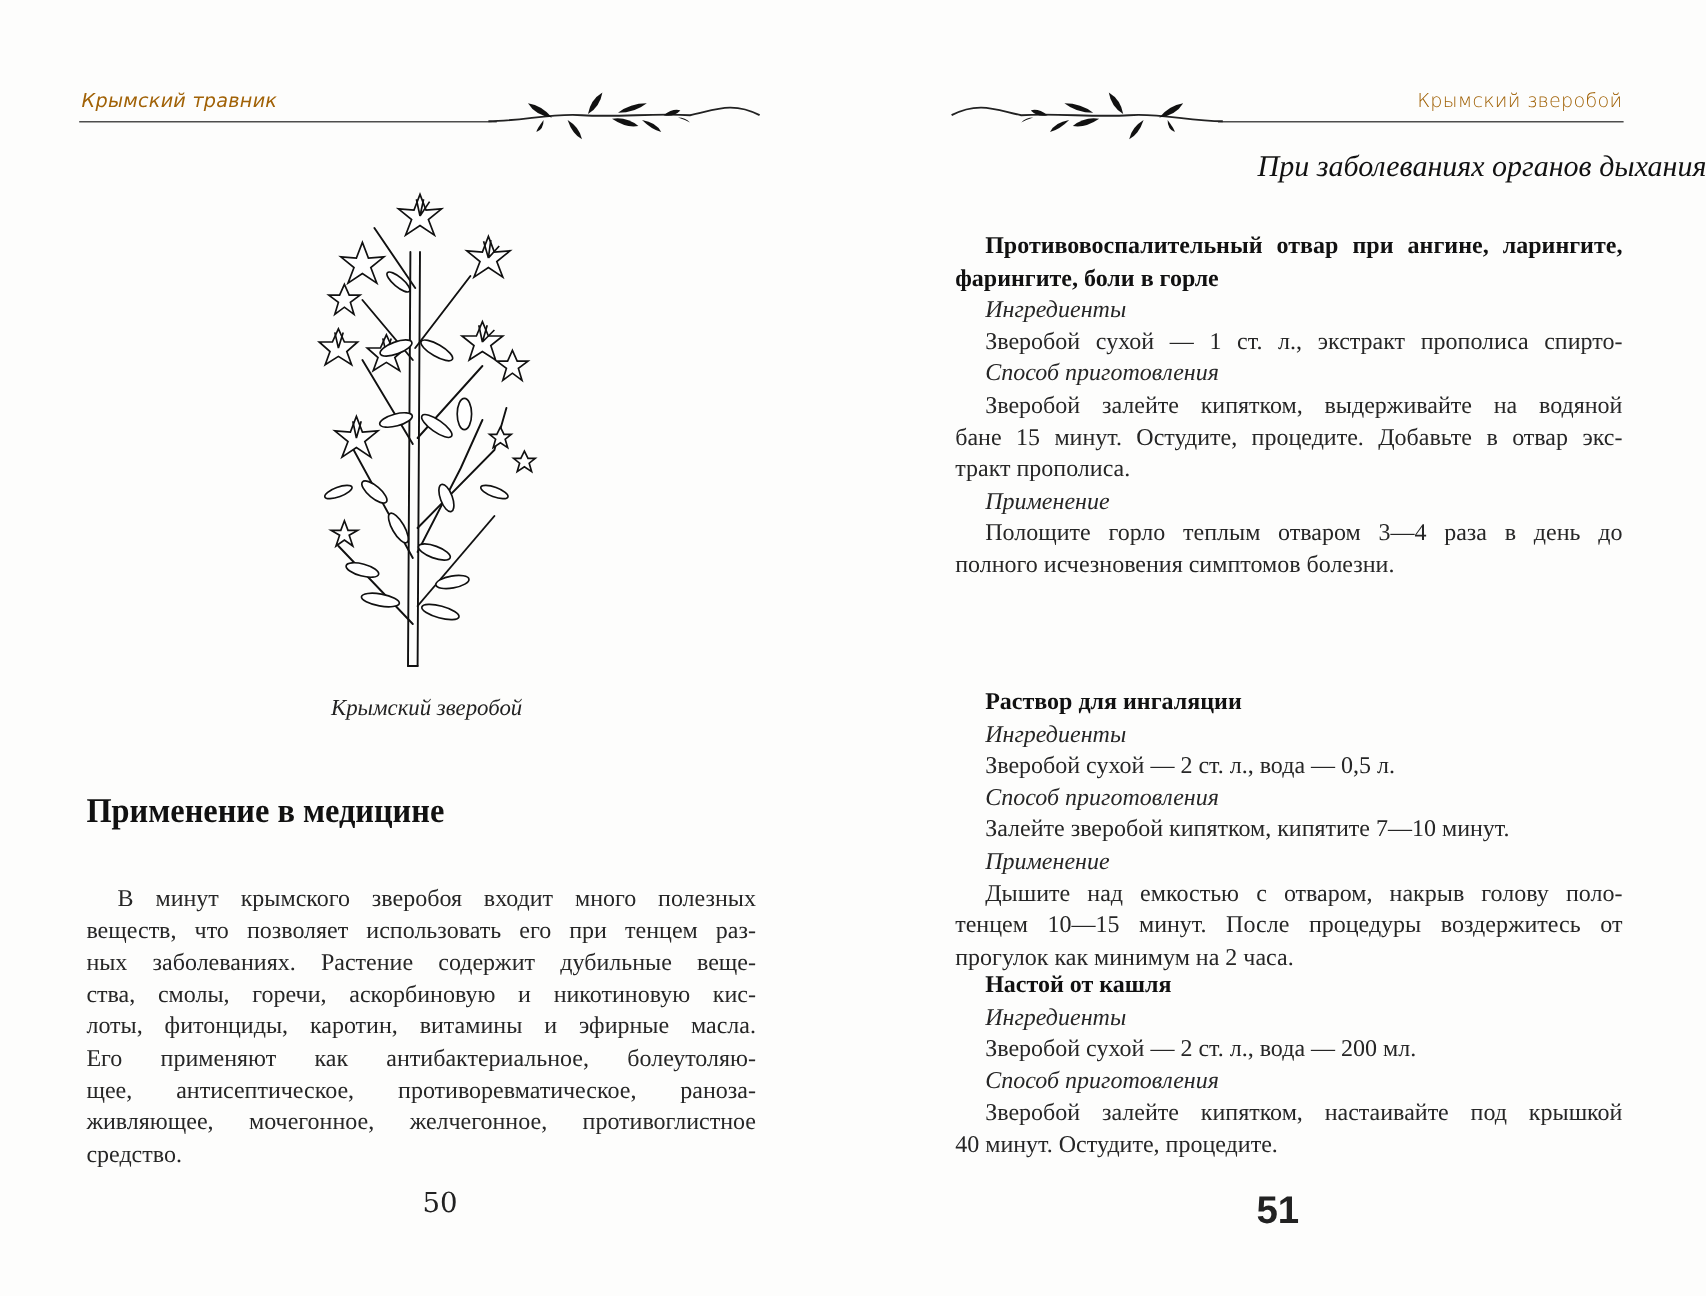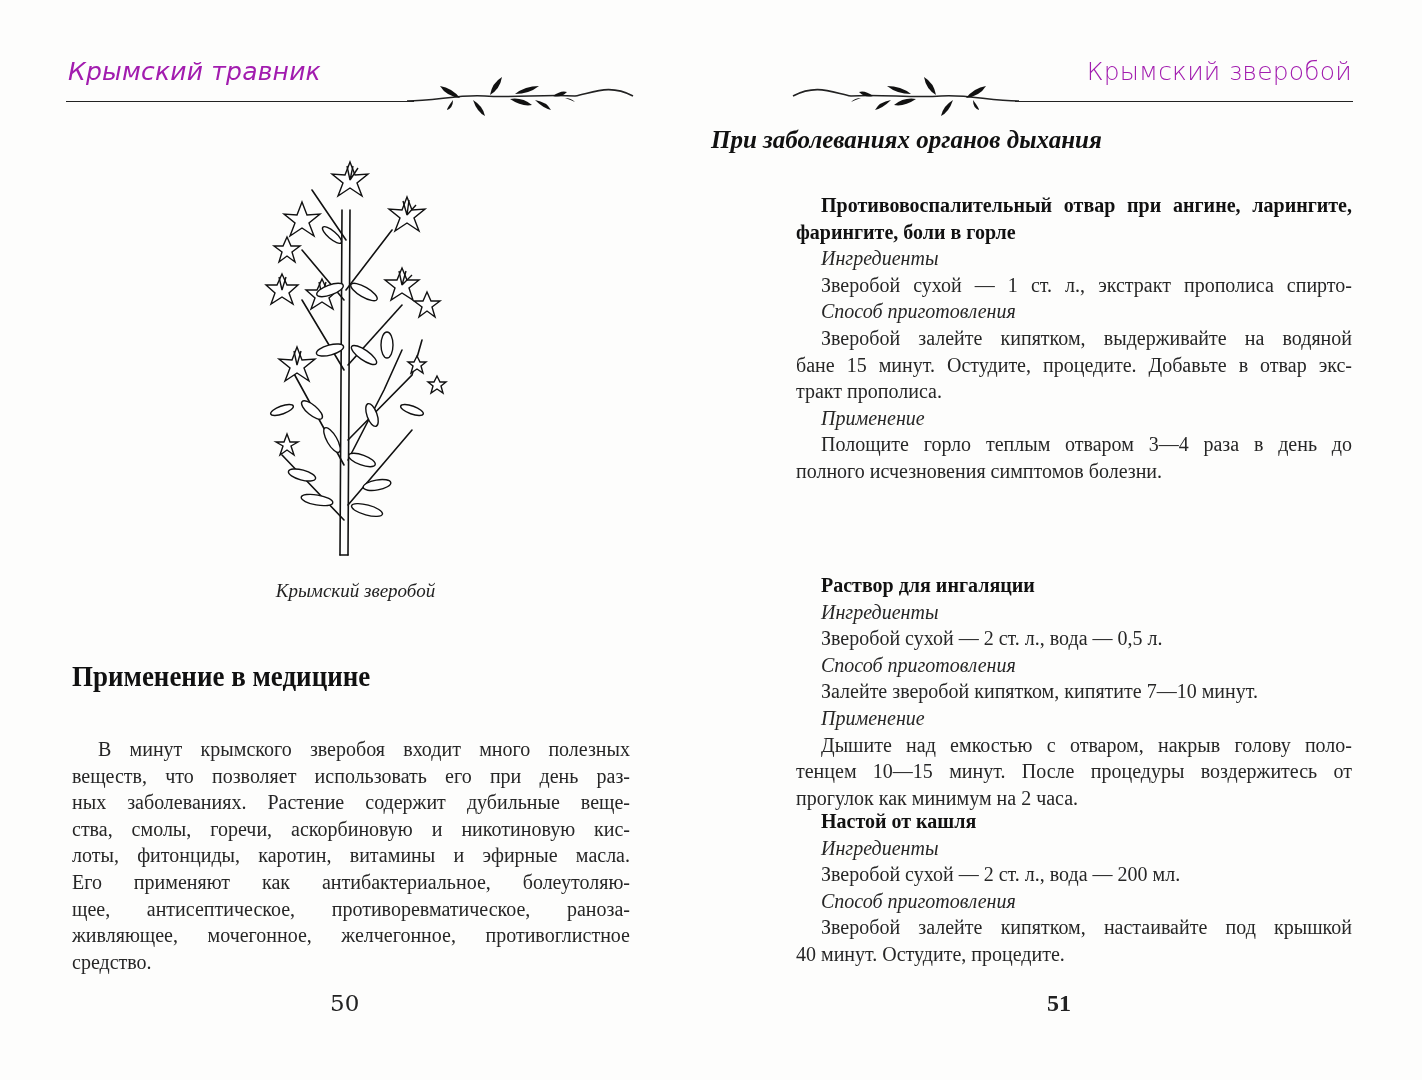--- a/index.html
+++ b/index.html
@@ -9,23 +9,23 @@
       position: relative;
       color: #1a1a1a;
       font-family: "Liberation Serif", serif;
     }
     .page { position: absolute; top: 0; height: 1080px; }
     #page-left { left: 0; width: 711px; }
     #page-right { left: 711px; width: 711px; }
 
     
     .running-head {
-      position: absolute; top: 57px;
+      position: absolute; top: 74px;
       font-family: "DejaVu Sans", sans-serif;
-      font-size: 25px; letter-spacing: 0.2px; color: #a21caf;
+      font-size: 16px; letter-spacing: 0.2px; color: #a16207;
       font-weight: 300;
     }
     #page-left .running-head { left: 68px; font-style: italic; }
     #page-right .running-head { right: 70px; }
     .head-rule { position: absolute; height: 1.4px; background: #222; top: 101px; }
     #page-left .head-rule { left: 66px; width: 348px; }
     #page-right .head-rule { left: 304px; width: 338px; }
     .vine { position: absolute; top: 74px; }
     #page-left .vine { left: 405px; }
     #page-right .vine { left: 80px; }
@@ -48,27 +48,27 @@
       color: #262626;
     }
     .body-text .line { display: block; height: 26.6px; white-space: nowrap; text-align-last: justify; }
     .body-text .line.first { text-indent: 26px; }
     .body-text .line.last { text-align-last: left; }
 
     .page-number {
       position: absolute; top: 990px; font-size: 23px; color: #222;
       font-family: "DejaVu Serif", serif;
     }
-    #page-left .page-number { left: 330px; }
-    #page-right .page-number { left: 336px; font-family: Liberation Serif, serif; font-size: 24px; font-weight: bold; }
+    #page-left .page-number { left: 352px; }
+    #page-right .page-number { left: 336px; font-family: Liberation Sans, sans-serif; font-size: 32px; font-weight: bold; }
 
     
     .chapter-title {
-      position: absolute; left: 0; width: 711px; top: 126px; text-align: left;
-      font-style: italic; font-weight: bold; font-size: 25px; color: #111;
+      position: absolute; left: 0; width: 711px; top: 126px; text-align: right;
+      font-style: italic; font-weight: normal; font-size: 25px; color: #111;
     }
     .recipe-col {
       position: absolute; left: 85px; width: 556px;
       font-size: 20px; line-height: 26.6px; color: #262626;
     }
     .recipe-col .line { display: block; height: 26.6px; white-space: nowrap; }
     .recipe-col .just { text-align: justify; text-align-last: justify; }
     .recipe-col .ind { padding-left: 25px; }
     .recipe-col .bold { font-weight: bold; color: #111; }
     .recipe-col .ital { font-style: italic; }
@@ -175,21 +175,21 @@
       <ellipse cx="105" cy="370" rx="16" ry="5" transform="rotate(15 105 370)"></ellipse>
       <ellipse cx="70" cy="95" rx="12" ry="4" transform="rotate(40 70 95)"></ellipse>
     </g>
   </svg>
 
   <div class="caption">Крымский зверобой</div>
   <div class="section-title">Применение в медицине</div>
 
   <div class="body-text">
     <span class="line first">В минут крымского зверобоя входит много полезных</span>
-    <span class="line">веществ, что позволяет использовать его при день раз-</span>
+    <span class="line">веществ, что позволяет использовать его при тенцем раз-</span>
     <span class="line">ных заболеваниях. Растение содержит дубильные веще-</span>
     <span class="line">ства, смолы, горечи, аскорбиновую и никотиновую кис-</span>
     <span class="line">лоты, фитонциды, каротин, витамины и эфирные масла.</span>
     <span class="line">Его применяют как антибактериальное, болеутоляю-</span>
     <span class="line">щее, антисептическое, противоревматическое, раноза-</span>
     <span class="line">живляющее, мочегонное, желчегонное, противоглистное</span>
     <span class="line last">средство.</span>
   </div>
 
   <div class="page-number">50</div>

